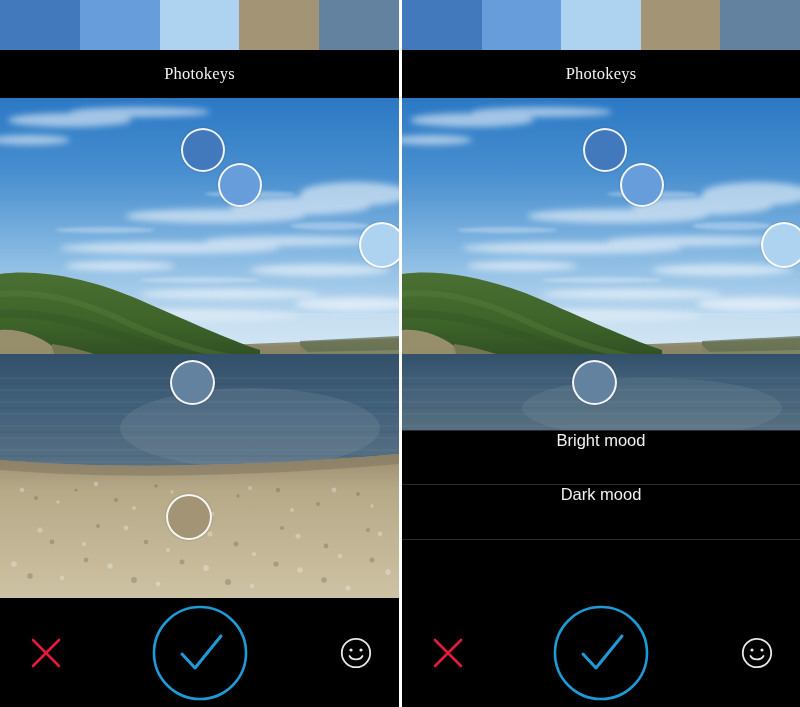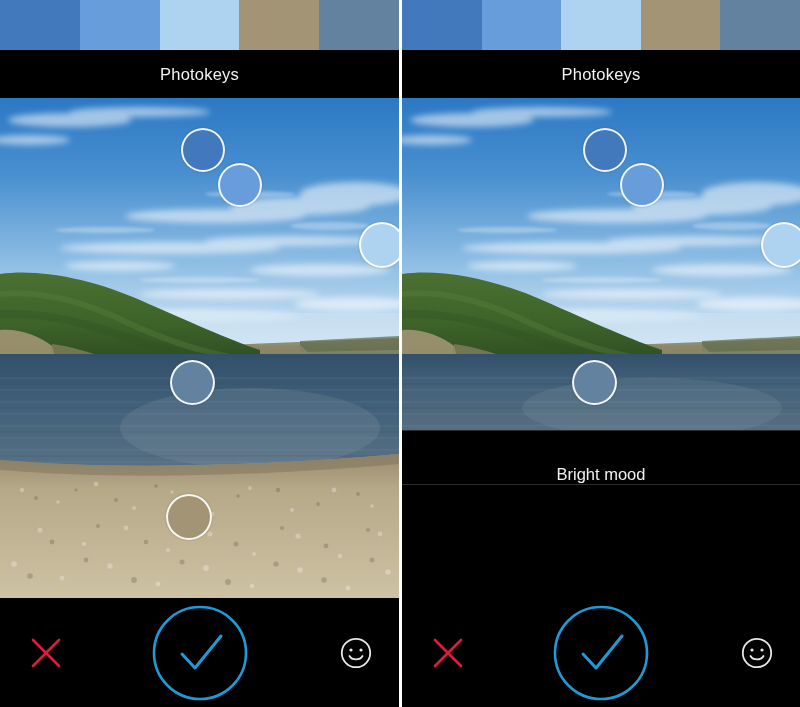--- a/index.html
+++ b/index.html
@@ -28,21 +28,21 @@
     width: 100%; height: 50px;
     display: flex;
   }
   .swatch { flex: 1 1 0; height: 100%; }
 
   
   .titlebar {
     position: absolute; top: 50px; left: 0;
     width: 100%; height: 48px;
     background: #000000;
-    display: flex; align-items: center; justify-content: center;
+    display: flex; align-items: center; justify-content: center; font-family: Liberation Serif, serif;
   }
   .titlebar .title {
     color: #f2f2f2;
     font-size: 16.5px;
     letter-spacing: .2px;
   }
 
   
   .photo {
     position: absolute; top: 98px; left: 0;
@@ -61,21 +61,21 @@
   }
 
   
   .mood-menu {
     position: absolute; left: 0;
     width: 100%;
     background: #000000;
   }
   .mood-item {
     height: 55px;
-    display: flex; align-items: flex-end; justify-content: center;
+    display: flex; align-items: flex-start; justify-content: center;
     color: #f0f0f0;
     font-size: 16.5px;
     border-bottom: 1px solid #2b2b2b;
   }
   .mood-item:first-child { border-top: 1px solid #2b2b2b; }
 
   
   .toolbar {
     position: absolute; left: 0; bottom: 0;
     width: 100%; height: 109px;
@@ -416,20 +416,23 @@
       <div class="key-dot" style="left:181px; top:30px;  width:44px; height:44px; background:#4279bd"></div>
       <div class="key-dot" style="left:218px; top:65px;  width:44px; height:44px; background:#689ddc"></div>
       <div class="key-dot" style="left:359px; top:124px; width:46px; height:46px; background:#aed3f0"></div>
       <div class="key-dot" style="left:170px; top:262px; width:45px; height:45px; background:#63829f"></div>
     </div>
 
     <div class="mood-menu" style="top:430px">
       <div class="mood-item">
         <span>Bright mood</span>
       </div>
+      <div class="mood-item">
+        <span>Dark mood</span>
+      </div>
     </div>
 
     <div class="toolbar">
       <div class="tb-btn close-btn">
         <svg viewBox="0 0 36 36">
           <line x1="5" y1="5" x2="31" y2="31" stroke="#e01b3c" stroke-width="2.6" stroke-linecap="round"></line>
           <line x1="31" y1="5" x2="5" y2="31" stroke="#e01b3c" stroke-width="2.6" stroke-linecap="round"></line>
         </svg>
       </div>
       <div class="tb-btn accept-btn">

